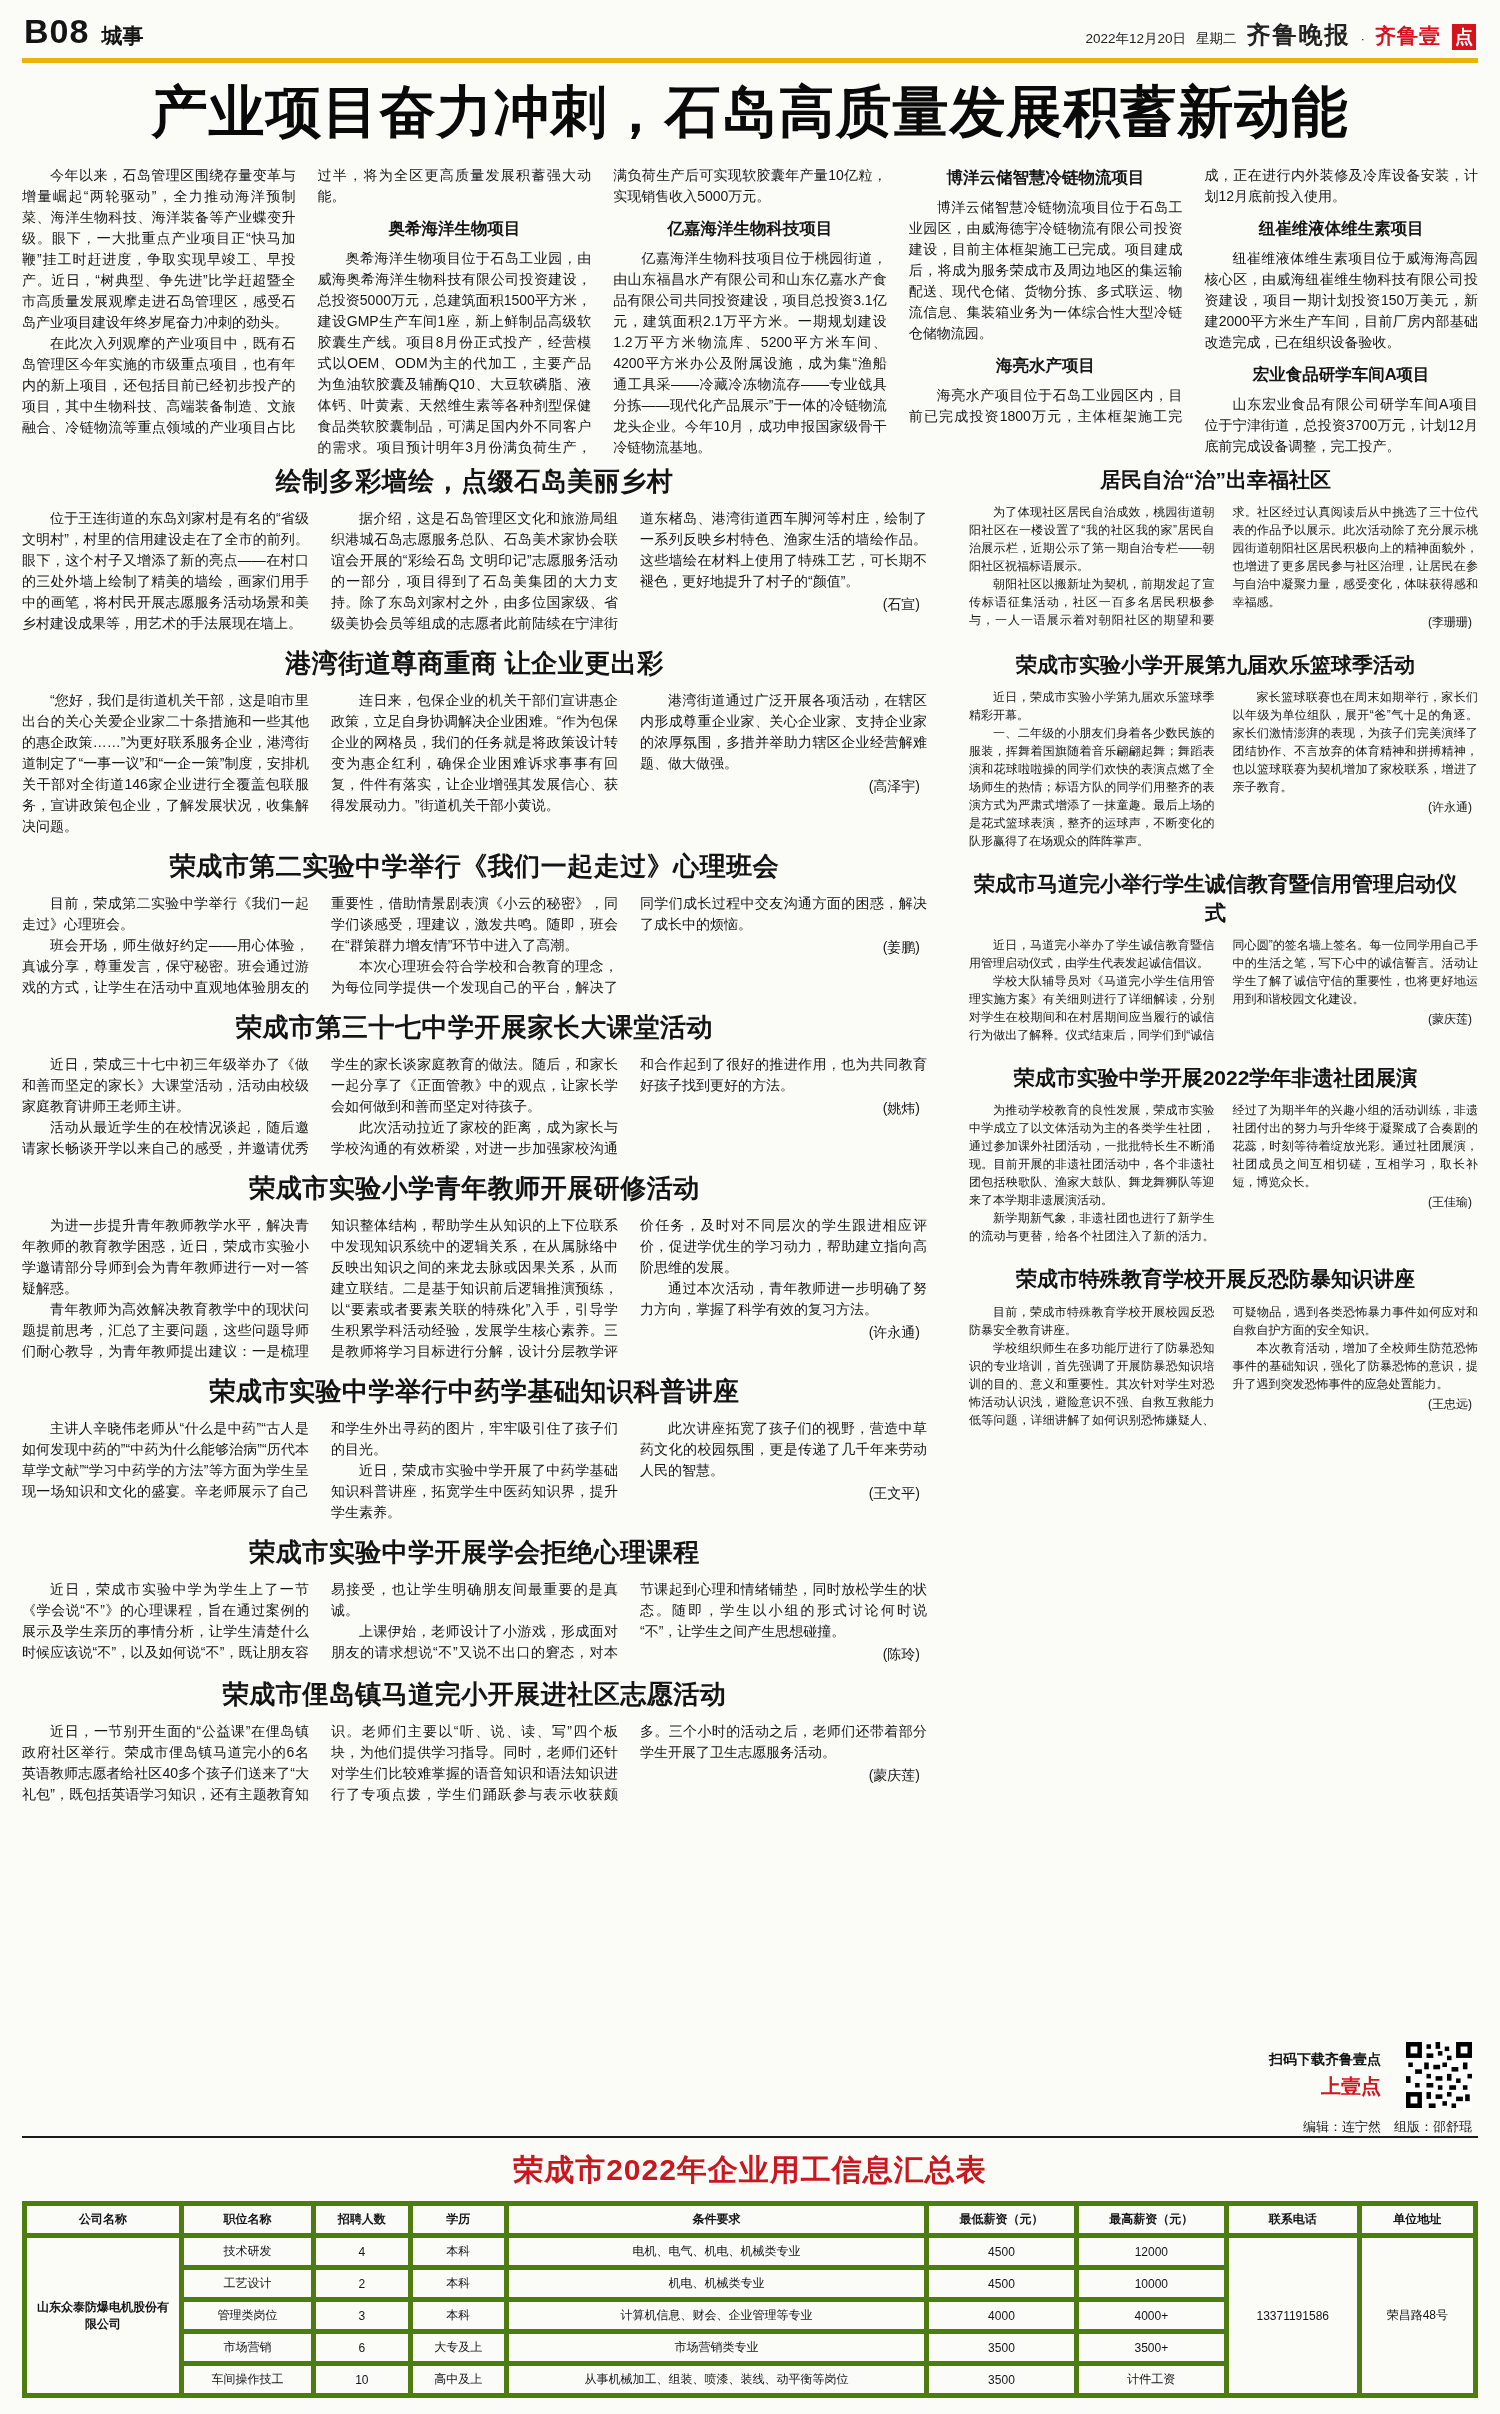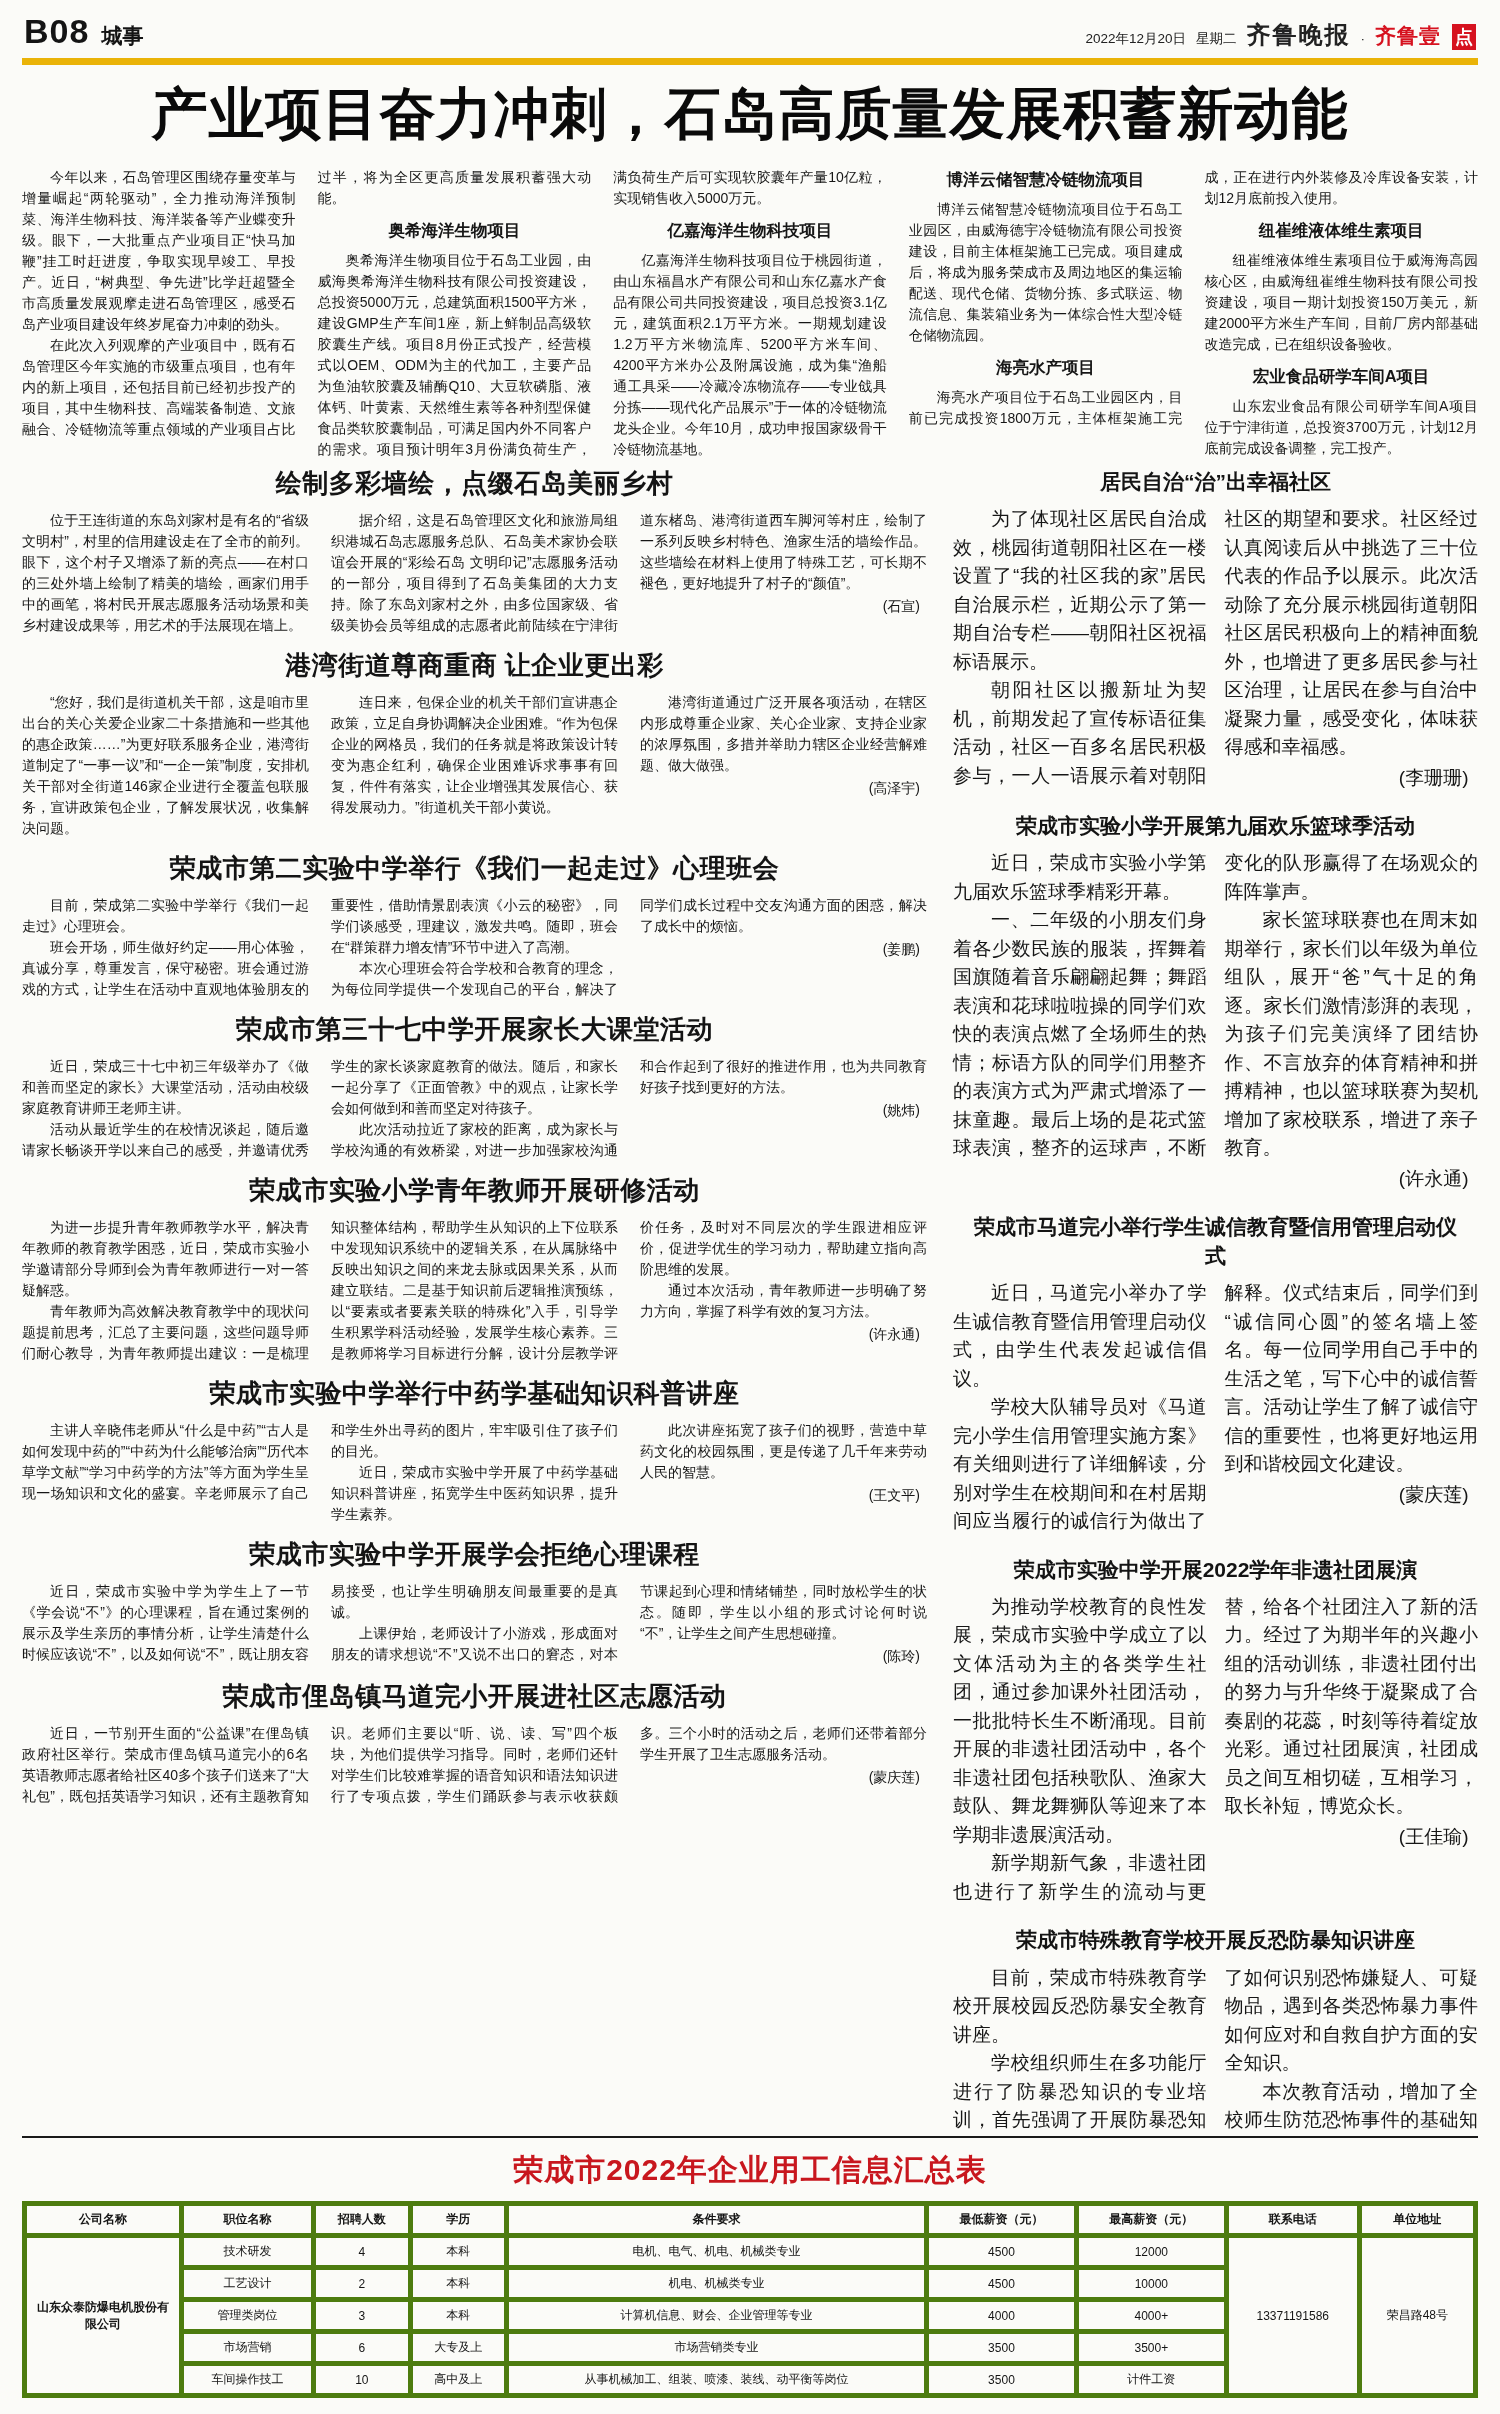--- a/index.html
+++ b/index.html
@@ -4,21 +4,21 @@
 <style>
   * { box-sizing: border-box; margin: 0; padding: 0; }
   html,body { background:#d9d9d6; font-family:"Liberation Sans", sans-serif; }
   .page {
     width:1500px; height:2414px; margin:0 auto; background:#fbfbf8;
     padding:10px 22px 16px; display:flex; flex-direction:column; overflow:hidden;
     color:#141414;
   }
   
   .masthead { display:flex; justify-content:space-between; align-items:flex-end;
-    border-bottom:7px solid #eab308; padding:2px 2px 7px; }
+    border-bottom:5px solid #eab308; padding:2px 2px 7px; }
   .mh-left { display:flex; align-items:baseline; gap:12px; }
   .pageno { font-size:34px; font-weight:900; letter-spacing:1px; }
   .section-name { font-size:21px; font-weight:700; }
   .mh-right { display:flex; align-items:baseline; gap:10px; font-size:13.5px; color:#222; }
   .paper-name { font-family:"Liberation Serif", serif; font-weight:900; font-size:24px; letter-spacing:2px; }
   .brand { color:#d6121f; font-weight:900; font-size:21px; letter-spacing:1px; }
   .brand-box { background:#d6121f; color:#fff; font-weight:900; font-size:18px; padding:1px 3px; margin-left:1px; }
   
   .headline {
     font-family:"Liberation Serif", serif; font-weight:900; font-size:56px;
@@ -33,21 +33,21 @@
   .sub { text-align:center; font-weight:700; font-size:16.5px; margin:9px 0 7px; break-after:avoid; }
   .byline { text-align:right; padding-right:0.5em; margin-top:2px; }
   .top-article { margin-bottom:0; }
   
   .middle { display:flex; gap:26px; flex:1 1 auto; overflow:hidden; }
   .col-left { flex:0 0 905px; width:905px; }
   .col-right { flex:1 1 auto; display:flex; flex-direction:column; }
   article { margin-bottom:12px; }
   .col-left h2 { text-align:center; font-size:26px; font-weight:800; margin:6px 0 9px; letter-spacing:0.5px; }
   .col-right h2 { text-align:center; font-size:21px; font-weight:800; margin:8px 16px 9px; line-height:1.35; }
-  .col-right .body { font-size:19px; }
+  .col-right .body { font-size:12px;margin-left:16px; }
   
   .qr-block { margin-top:auto; display:flex; justify-content:flex-end; align-items:center; gap:25px; padding:10px 6px 4px; }
   .qr-text { text-align:right; }
   .qr-line1 { font-size:14px; font-weight:700; }
   .qr-line2 { font-size:20px; font-weight:900; color:#d6121f; margin-top:4px; }
   .credits { text-align:right; font-size:13px; color:#222; padding:6px 6px 0; }
   
   .jobs { margin-top:auto; border-top:2px solid #1a1a1a; padding-top:8px; }
   .jobs-title { text-align:center; color:#c8171e; font-size:30px; font-weight:900; margin:4px 0 10px; letter-spacing:1px; }
   table { width:100%; border-collapse:collapse; }

